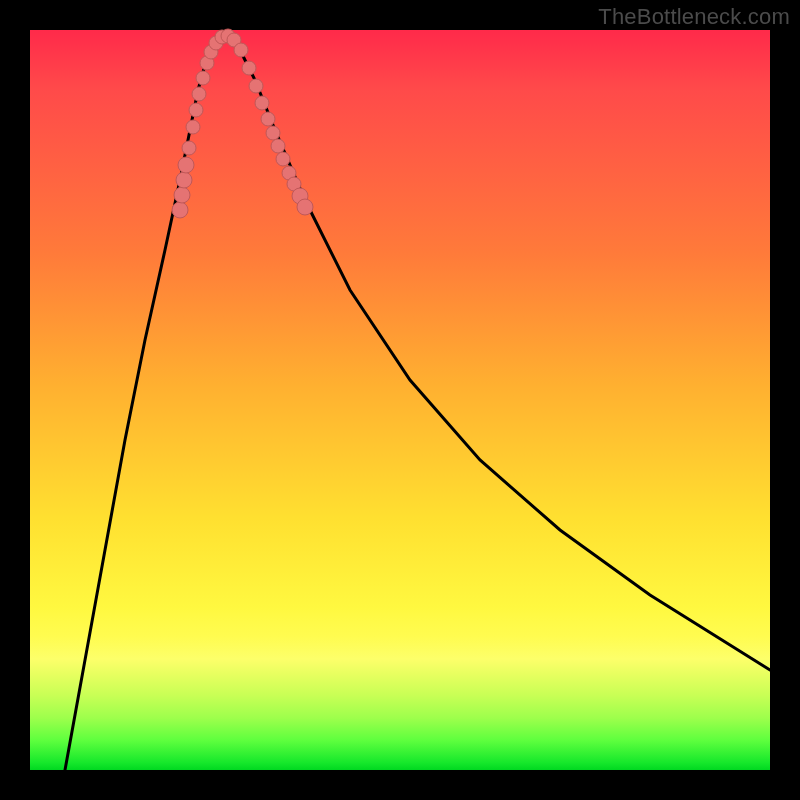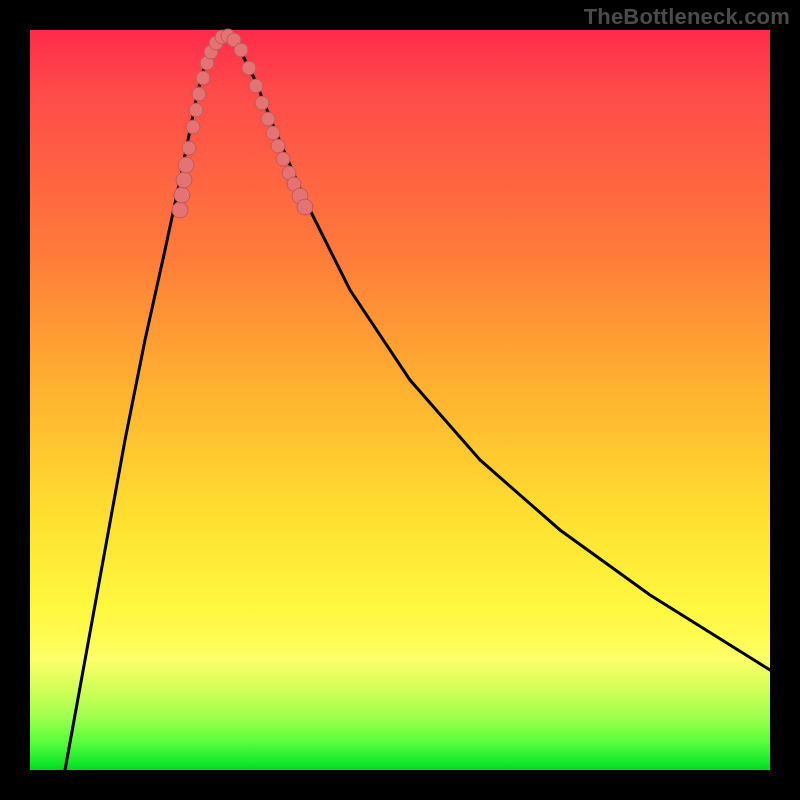--- a/index.html
+++ b/index.html
@@ -43,21 +43,21 @@
       #16e82b 99%,
       #00d820 100%
     );
   }
   .watermark {
     position: absolute;
     top: 4px;
     right: 10px;
     color: #4b4b4b;
     font-size: 22px;
-    font-weight: 700;
+    font-weight: 400;
     letter-spacing: 0.2px;
     user-select: none;
     text-align: center;
   }
   svg.curves {
     position: absolute;
     left: 0;
     top: 0;
     width: 740px;
     height: 740px;

